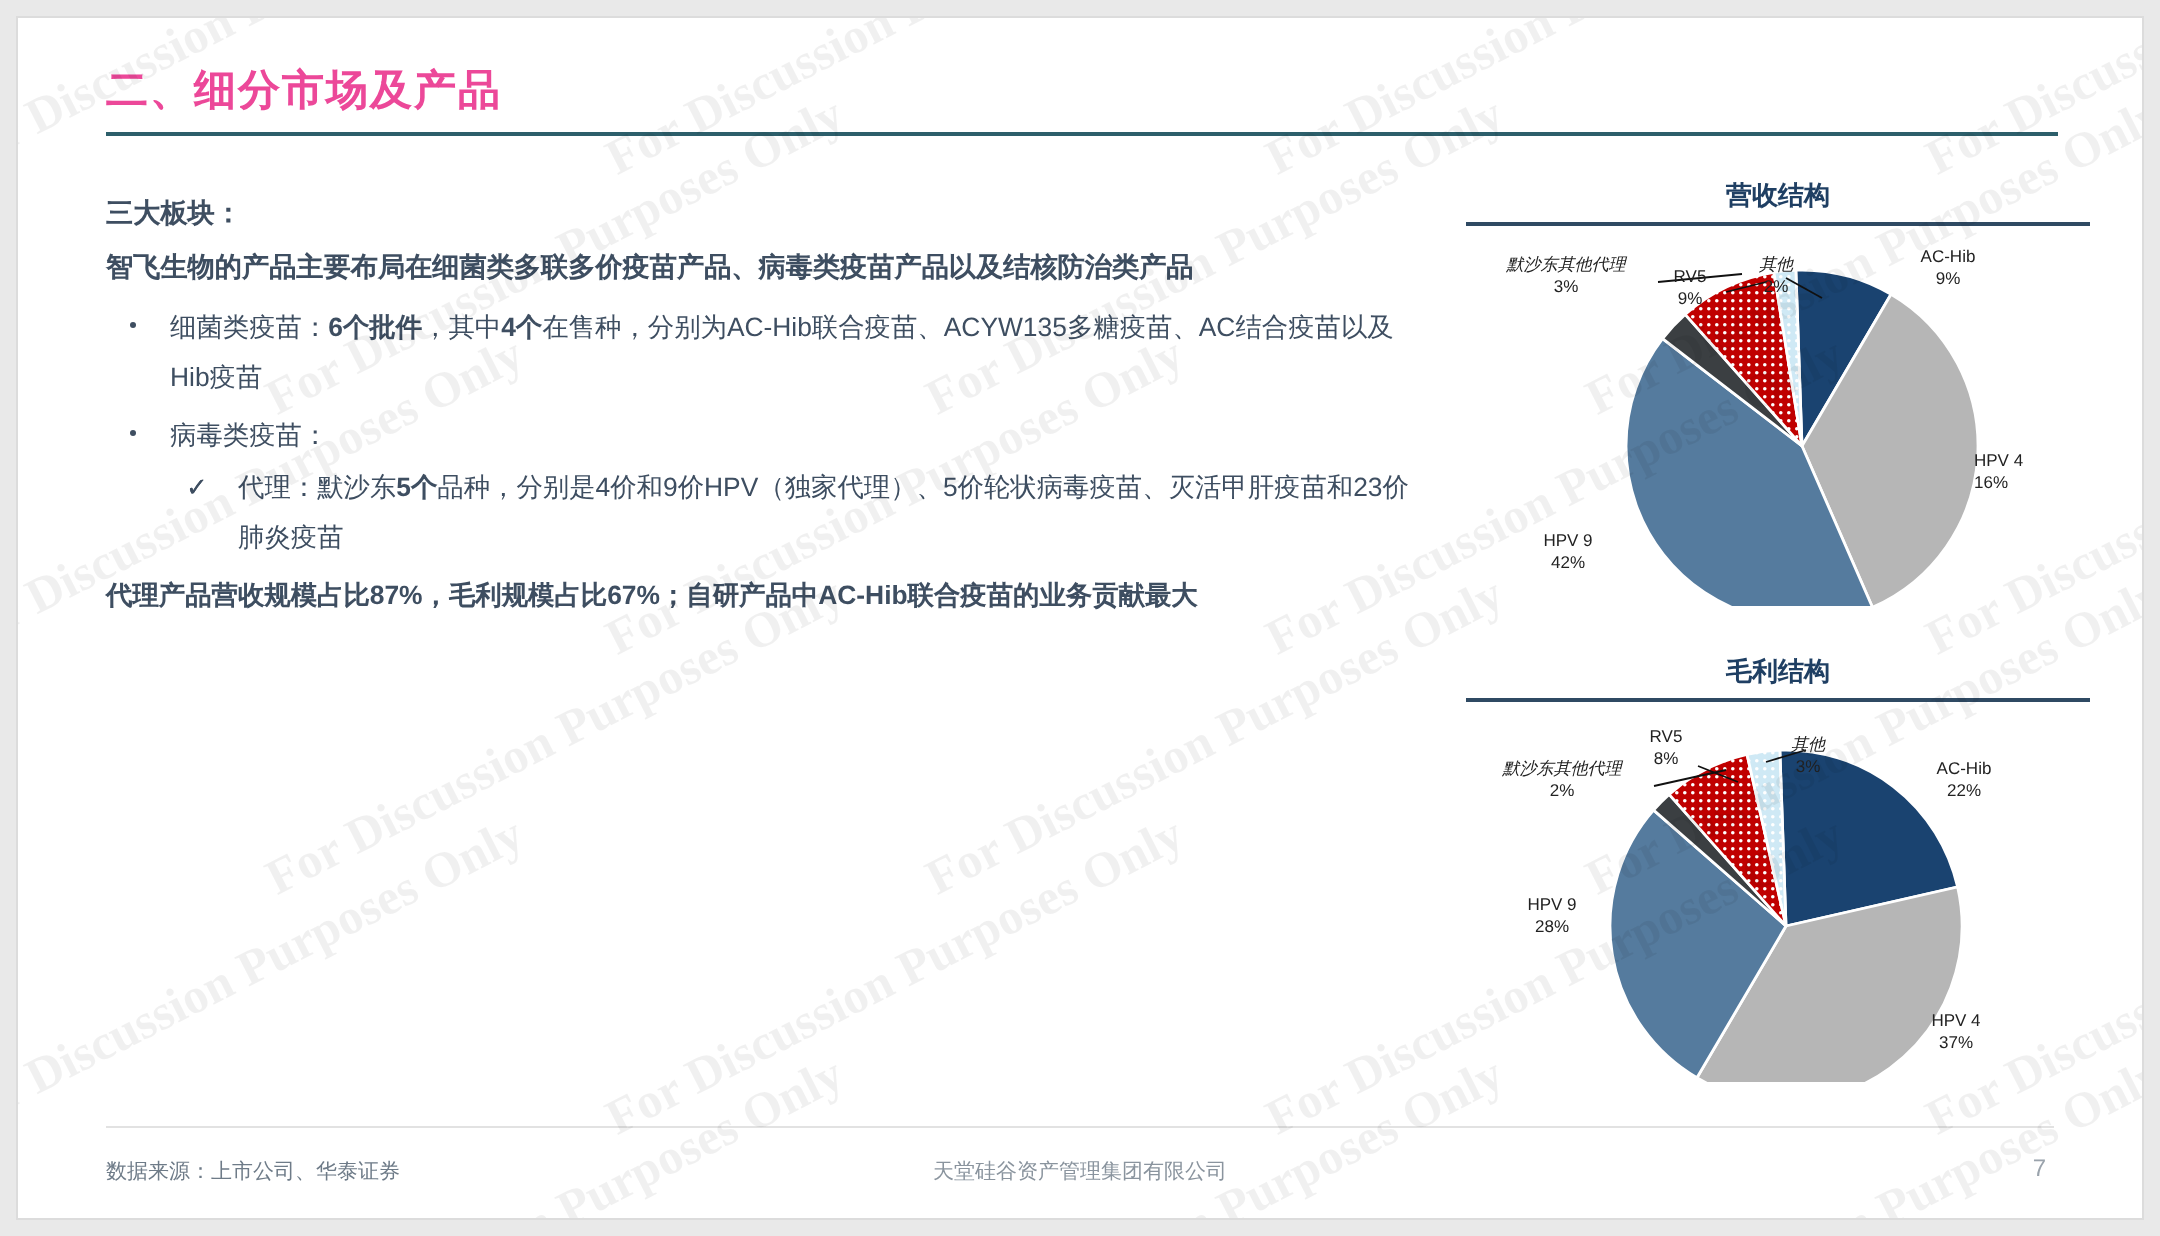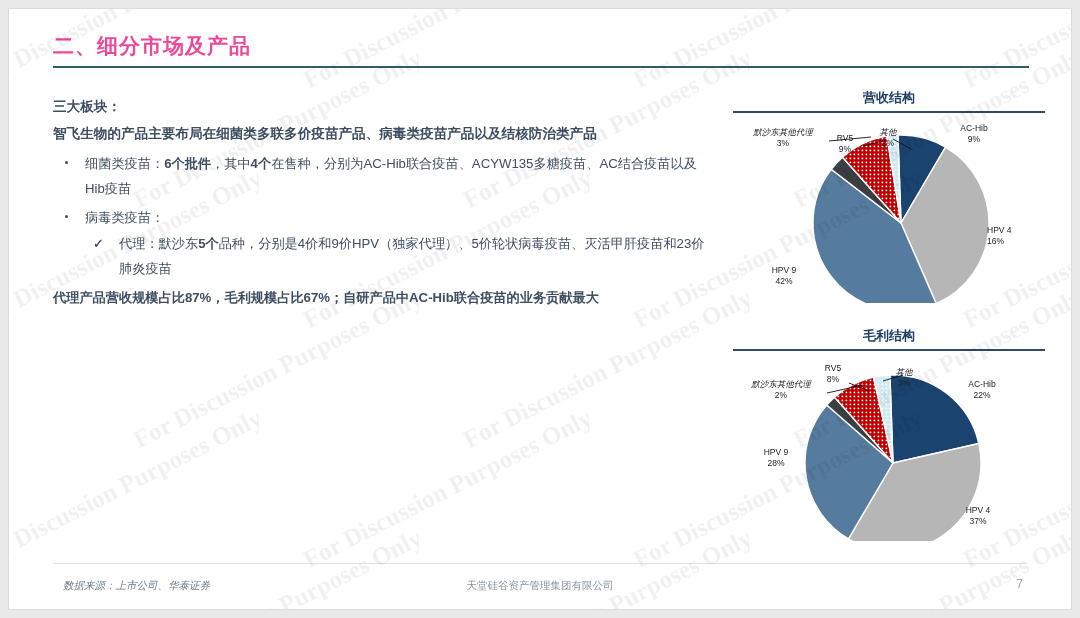--- a/index.html
+++ b/index.html
@@ -76,21 +76,21 @@
   .pl{
     position:absolute;text-align:center;color:#222;
     font-size:8.5px;line-height:11px;white-space:nowrap;
     font-family:"Liberation Sans","DejaVu Sans",sans-serif;
   }
   .pl.cn{font-family:"Liberation Serif","DejaVu Serif",serif;font-style:italic;}
 
   
   .footer{position:absolute;left:0;right:0;bottom:0;height:46px;z-index:3;}
   .footer-rule{position:absolute;left:44px;right:44px;top:0;border-top:1px solid #e2e2e2;}
-  .f-src{position:absolute;left:54px;top:16px;font-size:10.5px;color:#6e7b88;font-style:italic;}
+  .f-src{position:absolute;left:44px;top:16px;font-size:10.5px;color:#6e7b88;}
   .f-mid{position:absolute;left:0;right:0;top:16px;text-align:center;font-size:10.5px;color:#8a949e;}
   .f-pg{position:absolute;right:48px;top:14px;font-size:12px;color:#9aa3ac;}
 </style>
 </head>
 <body>
 
 <div class="slide">
 
   <div class="wm-layer" id="wm-layer">
       <div class="wm" style="left: -40px; top: 60px;">For Discussion Purposes Only</div>

